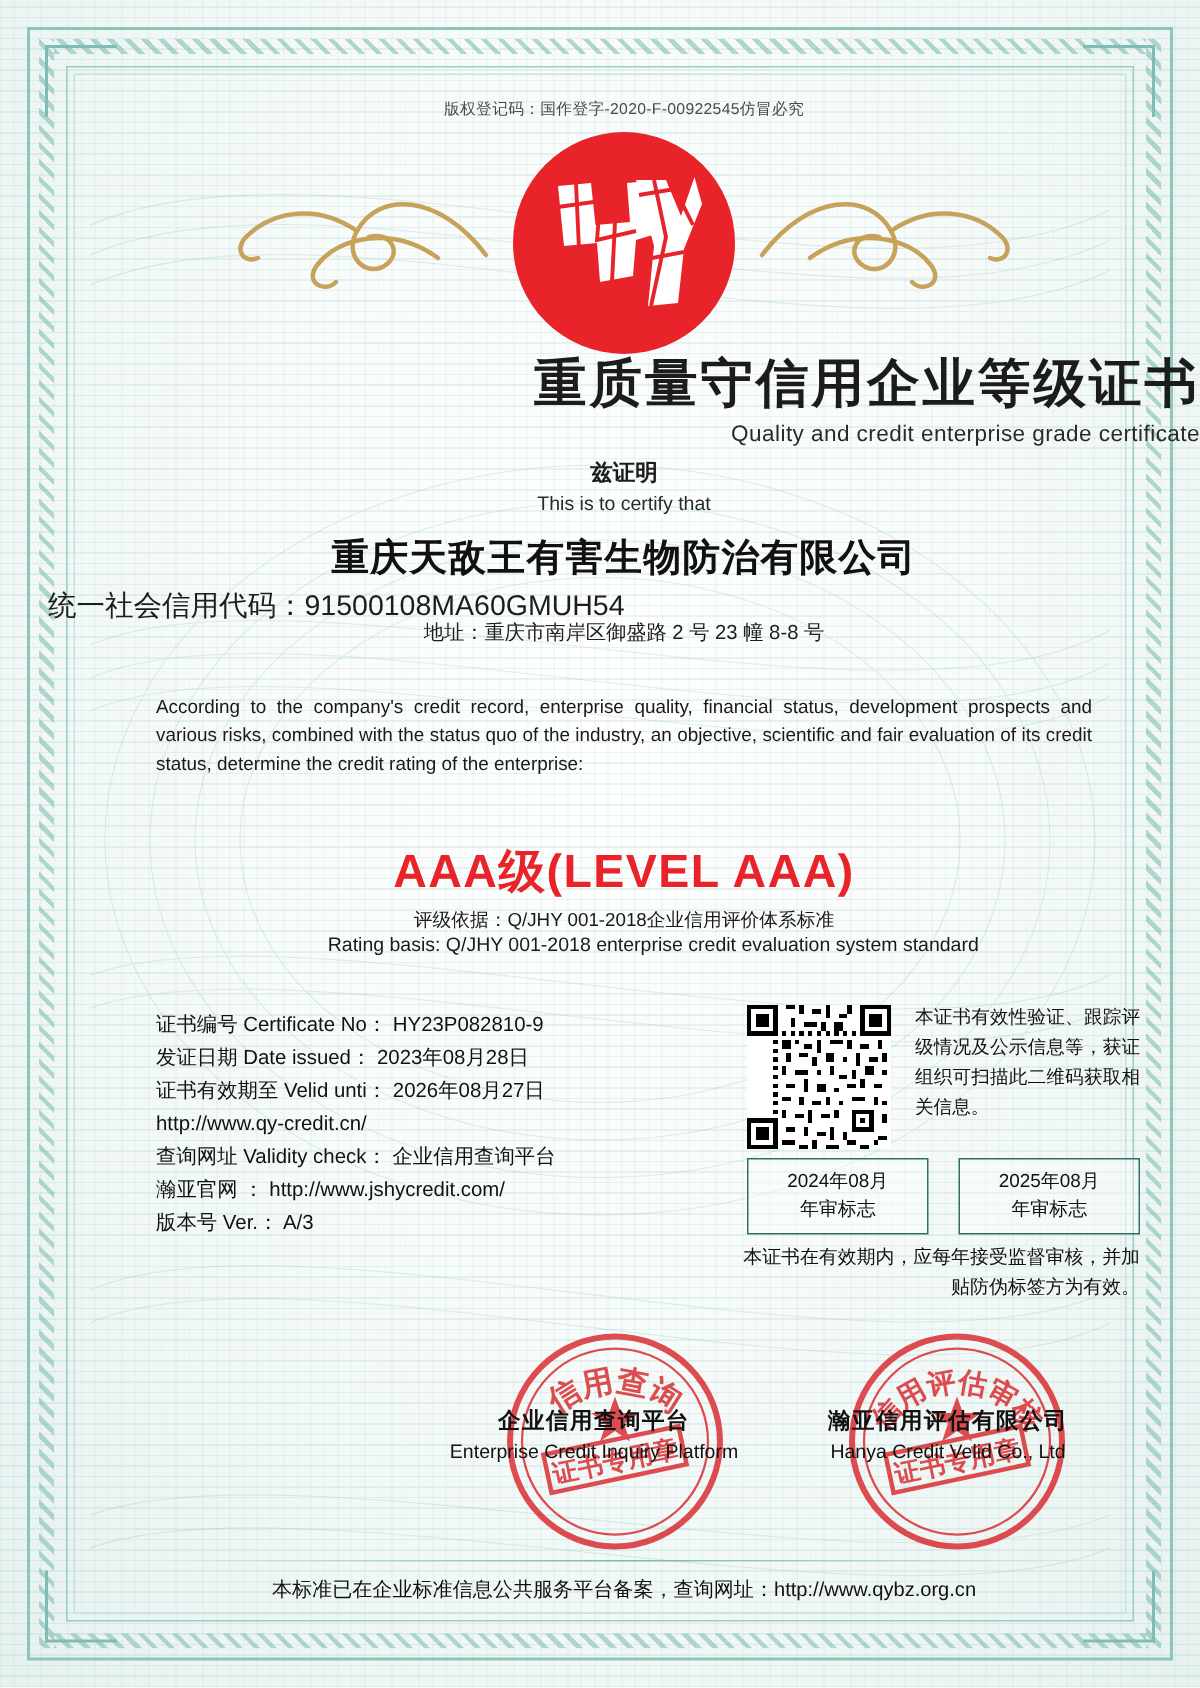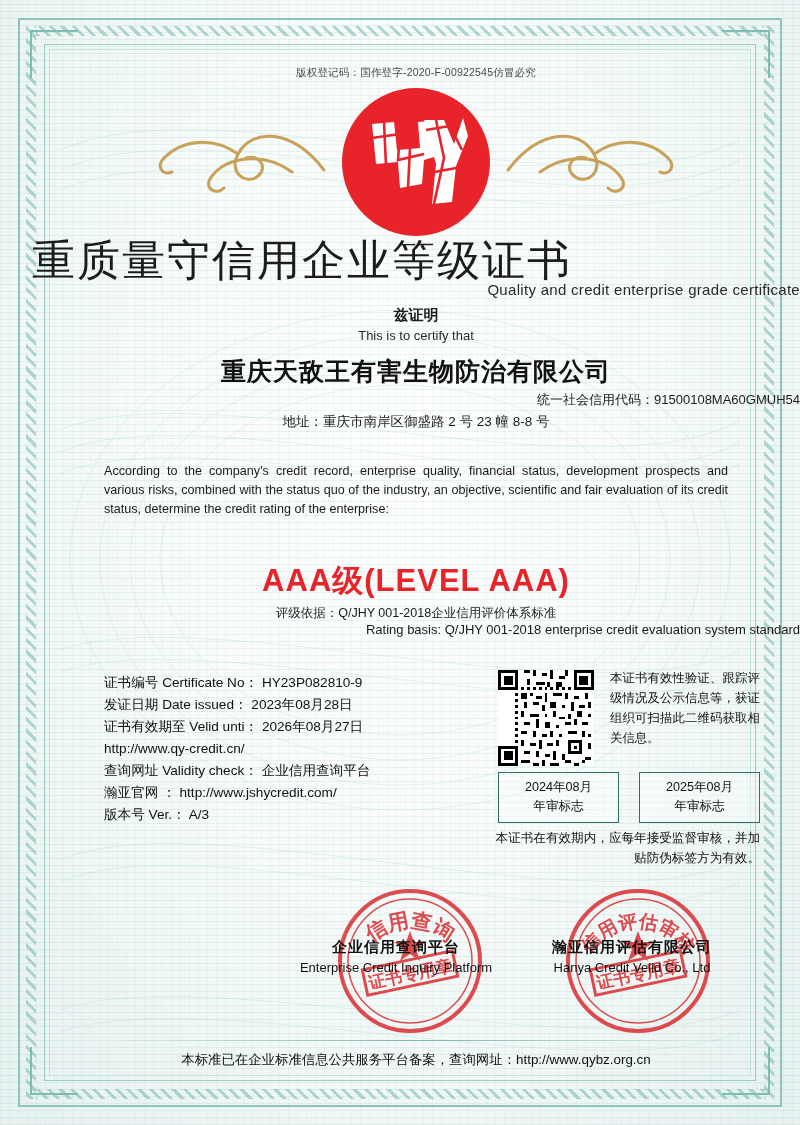--- a/index.html
+++ b/index.html
@@ -79,43 +79,43 @@
 
   .logo{
     position:absolute;left:50%;top:88px;transform:translateX(-50%);
     width:148px;height:148px;border-radius:50%;
     background:#e8232a;
     display:flex;align-items:center;justify-content:center;
   }
   .logo svg{display:block;}
 
   .title-cn{
-    position:absolute;top:232px;left:0;right:0;text-align:left;
-    font-size:43px;font-weight:normal;color:#1c1c1c;
+    position:absolute;top:232px;left:0;right:0;text-align:right;
+    font-size:35px;font-weight:bold;color:#1c1c1c;
     letter-spacing:2px;
   }
   .title-en{
     position:absolute;top:281px;left:0;right:0;text-align:right;
     font-size:15px;color:#2a2a2a;letter-spacing:.3px;
   }
   .certify-cn{
     position:absolute;top:306px;left:0;right:0;text-align:center;
     font-size:15px;color:#1c1c1c;font-weight:bold;
   }
   .certify-en{
     position:absolute;top:328px;left:0;right:0;text-align:center;
     font-size:13px;color:#2a2a2a;
   }
   .company{
     position:absolute;top:355px;left:0;right:0;text-align:center;
     font-size:25px;font-weight:bold;color:#111;letter-spacing:1px;
   }
   .code-line{
-    position:absolute;top:391px;left:0;right:0;text-align:right;
-    font-size:13px;color:#1d1d1d;
+    position:absolute;top:391px;left:0;right:0;text-align:left;
+    font-size:19px;color:#1d1d1d;
   }
   .addr-line{
     position:absolute;top:413px;left:0;right:0;text-align:center;
     font-size:13.5px;color:#1d1d1d;
   }
 
   .para{
     position:absolute;left:72px;right:72px;top:460px;
     font-size:14.2px;color:#111;line-height:1.52;text-align:justify;
   }
@@ -126,21 +126,21 @@
 
   .level{
     position:absolute;left:0;right:0;top:560px;text-align:center;
     font-size:31px;font-weight:bold;color:#e8232a;letter-spacing:1px;
   }
   .basis-cn{
     position:absolute;left:0;right:0;top:605px;text-align:center;
     font-size:12.5px;color:#1a1a1a;
   }
   .basis-en{
-    position:absolute;left:0;right:0;top:622px;text-align:right;
+    position:absolute;left:0;right:0;top:622px;text-align:center;
     font-size:13px;color:#1a1a1a;padding-left:39px;
   }
 
   
   .details{
     position:absolute;left:72px;top:672px;width:330px;
     font-size:13.6px;color:#111;line-height:1.62;
   }
   .details .row{white-space:nowrap;}
   .details .lbl-cn{font-weight:normal;}

